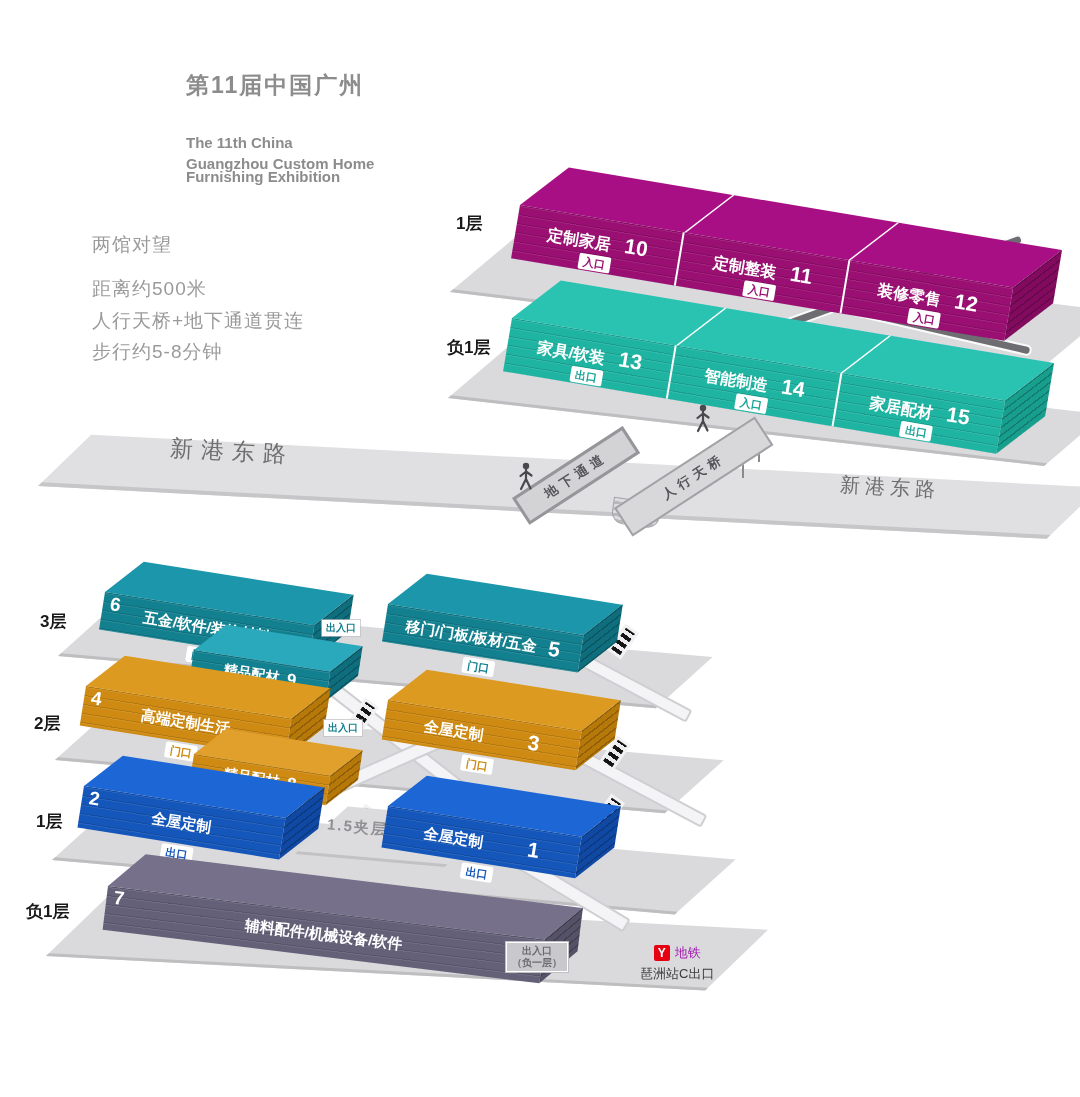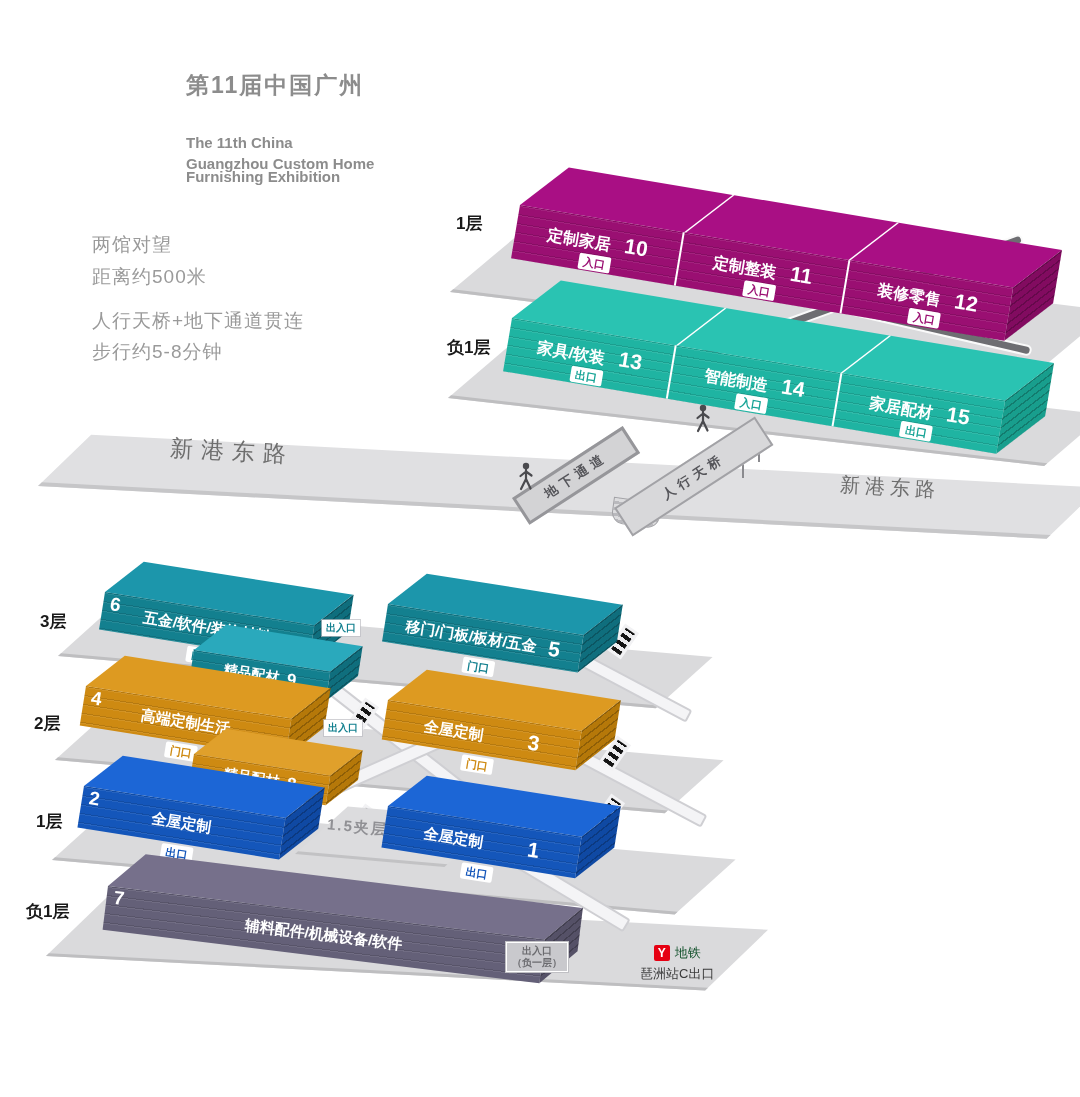--- a/index.html
+++ b/index.html
@@ -70,36 +70,36 @@
         border:1px solid #A2A2A6;border-radius:0 0 12px 12px;z-index:2;}
   .leg{width:2px;background:#8A8A8E;z-index:1;}
   .person{z-index:3;}
 
   .b1badge{background:#C9C9CD;color:#6B6B6F;font-size:10px;font-weight:bold;line-height:12px;
         padding:2px 5px;text-align:center;border:1px solid #fff;box-shadow:0 0 0 1px #C0C0C4;z-index:4;}
   .metro{z-index:4;text-align:center;}
   .mrow{display:flex;align-items:center;justify-content:center;}
   .mlogo{display:inline-block;width:16px;height:16px;background:#E60012;color:#fff;font-weight:bold;
         font-size:12px;text-align:center;line-height:16px;border-radius:2px;}
-  .mlabel{font-size:13px;color:#14532d;margin-left:5px;}
+  .mlabel{font-size:13px;color:#a21caf;margin-left:5px;}
   .mstation{font-size:13px;color:#3A3A3A;margin-top:3px;white-space:nowrap;}
 </style>
 </head>
 <body>
 
 <div id="stage">
 
   <div class="abs cn-title" style="left:186px;top:70px;">第11届中国广州</div>
   <div class="abs en-title" style="left:186px;top:134px;">The 11th China</div>
   <div class="abs en-title" style="left:186px;top:155px;">Guangzhou Custom Home</div>
   <div class="abs en-title" style="left:186px;top:168px;">Furnishing Exhibition</div>
 
 
   <div class="abs info-line" style="left:92px;top:232px;">两馆对望</div>
-  <div class="abs info-line" style="left:92px;top:264px;">距离约500米</div>
+  <div class="abs info-line" style="left:92px;top:276px;">距离约500米</div>
   <div class="abs info-line" style="left:92px;top:308px;">人行天桥+地下通道贯连</div>
   <div class="abs info-line" style="left:92px;top:339px;">步行约5-8分钟</div>
 
   <div class="abs floor-label" style="left:456px;top:212px;">1层</div>
   <div class="abs floor-label" style="left:447px;top:336px;">负1层</div>
 
   <div class="abs platform skew" style="left:450px;top:230px;width:600px;height:62px;transform:rotate(7deg) skewX(-43deg);"></div>
   <div class="abs platform skew" style="left:448px;top:340px;width:600px;height:58px;transform:rotate(6.5deg) skewX(-43deg);"></div>
 
   <div class="abs xbar" style="left:660px;top:262px;width:380px;transform:rotate(13deg);"></div>

